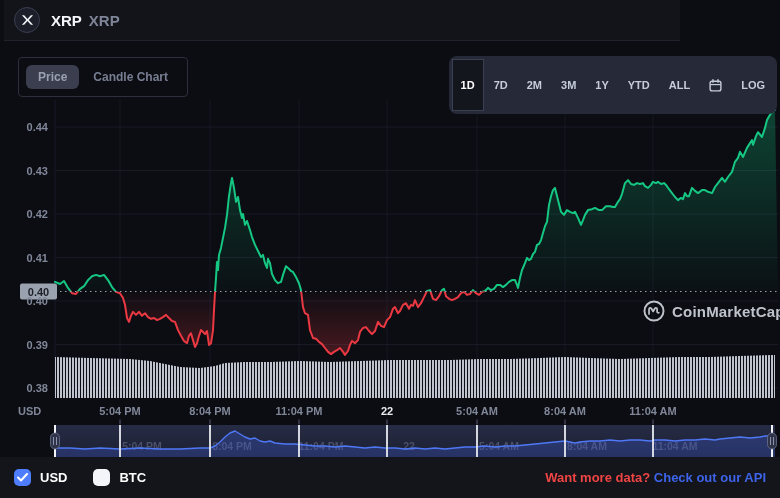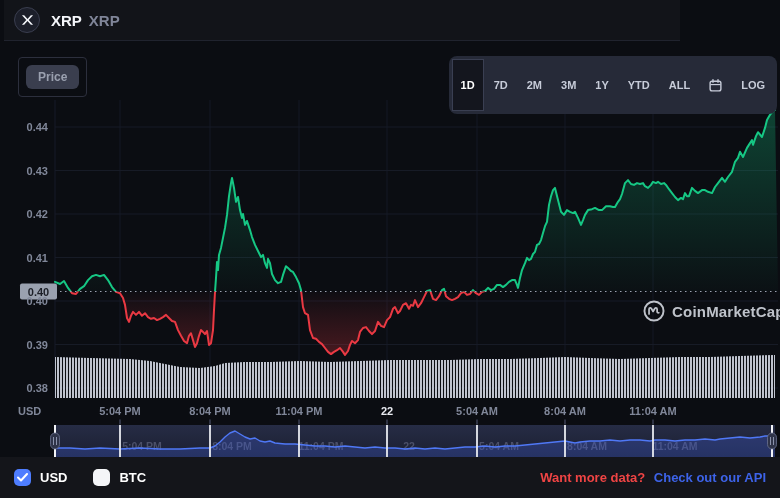--- a/index.html
+++ b/index.html
@@ -29,21 +29,21 @@
   
   .footer{position:absolute;left:0;bottom:0;width:780px;height:41px;background:#14151a;
           display:flex;align-items:center;box-sizing:border-box;padding:0 14px;}
   .chk{width:17px;height:17px;border-radius:5px;display:flex;align-items:center;justify-content:center;cursor:pointer;}
   .chk.checked{background:#4e7dff;}
   .chk.unchecked{background:#f4f5f8;}
   .chk svg{display:block;}
   .chk-label{color:#ffffff;font-weight:700;font-size:13px;margin:0 26px 0 9px;}
   .footer-right{margin-left:auto;font-size:13px;font-weight:700;}
   .footer-prompt{color:#ef4444;}
-  .footer-link{color:#3d63e8;margin-left:5px;cursor:pointer;}
+  .footer-link{color:#3d63e8;cursor:pointer;}
   svg.chart{position:absolute;left:0;top:0;}
 </style>
 </head>
 <body>
 
 <div class="stage">
 
   <svg class="chart" id="chart-svg" width="780" height="498" viewBox="0 0 780 498">
       <defs>
         <linearGradient id="gG" gradientUnits="userSpaceOnUse" x1="0" y1="105" x2="0" y2="291.5">
@@ -157,20 +157,21 @@
       <svg width="13" height="12" viewBox="0 0 14 12">
         <path d="M1 1 h2.4 L7 5 10.6 1 H13 L8.3 6 13 11 H10.6 L7 7 3.4 11 H1 L5.7 6 Z" fill="#f4f6fa"></path>
       </svg>
     </div>
     <div class="coin-name">XRP</div>
     <div class="coin-ticker">XRP</div>
   </div>
 
   <div class="tab-group" id="tabs">
       <div class="tab active">Price</div>
+      <div class="tab">Candle Chart</div>
     </div>
 
   <div class="range-group" id="ranges">
       <div class="range-btn active">1D</div>
       <div class="range-btn">7D</div>
       <div class="range-btn">2M</div>
       <div class="range-btn">3M</div>
       <div class="range-btn">1Y</div>
       <div class="range-btn">YTD</div>
       <div class="range-btn">ALL</div>

